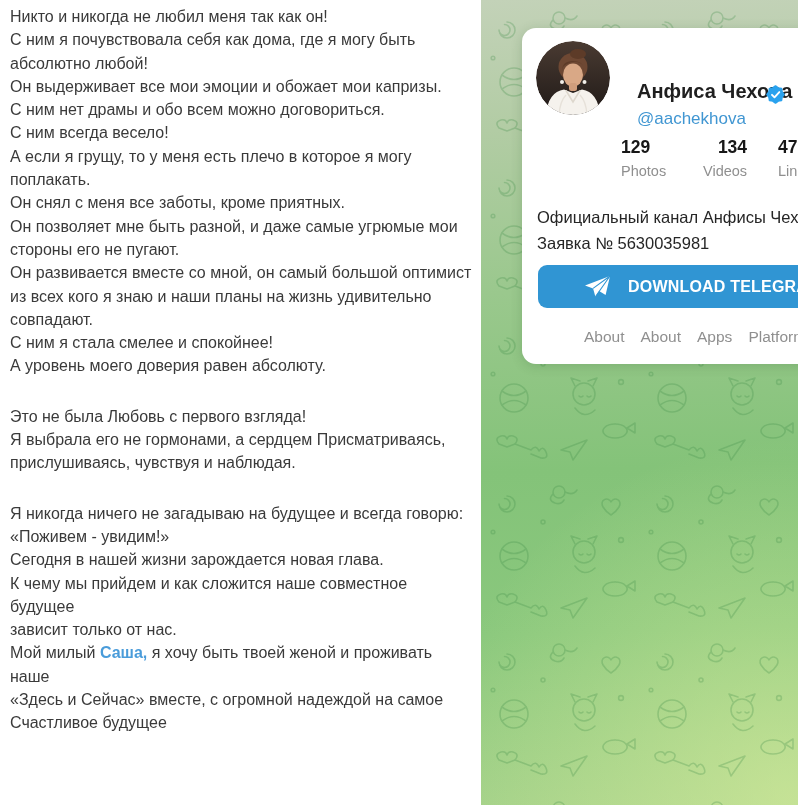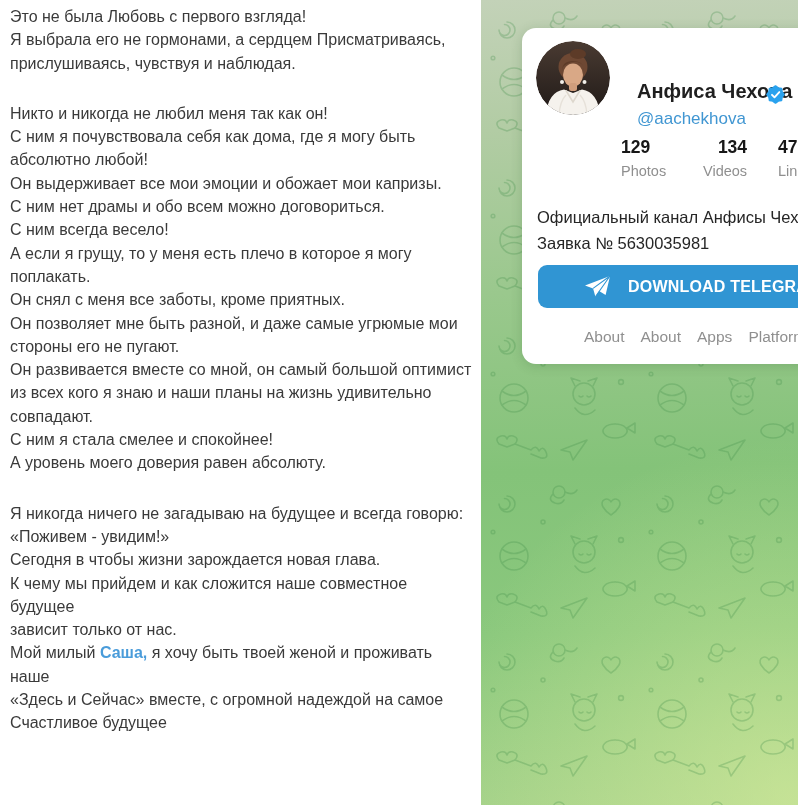--- a/index.html
+++ b/index.html
@@ -67,42 +67,42 @@
   .card-footer {
     position:absolute; left:62px; top:300px; width:260px;
     display:flex; gap:16px; font-size:15.5px; color:#8f8f8f; white-space:nowrap;
   }
   .card-footer span { cursor:pointer; }
 </style>
 </head>
 <body>
 
 <div class="left-panel">
-  <p>Это не была Любовь с первого взгляда!
-Я выбрала его не гормонами, а сердцем Присматриваясь,
-прислушиваясь, чувствуя и наблюдая.</p>
   <p>Никто и никогда не любил меня так как он!
 С ним я почувствовала себя как дома, где я могу быть
 абсолютно любой!
 Он выдерживает все мои эмоции и обожает мои капризы.
 С ним нет драмы и обо всем можно договориться.
 С ним всегда весело!
 А если я грущу, то у меня есть плечо в которое я могу
 поплакать.
 Он снял с меня все заботы, кроме приятных.
 Он позволяет мне быть разной, и даже самые угрюмые мои
 стороны его не пугают.
 Он развивается вместе со мной, он самый большой оптимист
 из всех кого я знаю и наши планы на жизнь удивительно
 совпадают.
 С ним я стала смелее и спокойнее!
 А уровень моего доверия равен абсолюту.</p>
+  <p>Это не была Любовь с первого взгляда!
+Я выбрала его не гормонами, а сердцем Присматриваясь,
+прислушиваясь, чувствуя и наблюдая.</p>
   <p><span>Я никогда ничего не загадываю на будущее и всегда говорю:
 «Поживем - увидим!»
-Сегодня в чтобы жизни зарождается новая глава.
+Сегодня в нашей жизни зарождается новая глава.
 К чему мы прийдем и как сложится наше совместное будущее
 зависит только от нас.
 Мой милый </span><a class="inline-link">Саша,</a><span> я хочу быть твоей женой и проживать наше
 «Здесь и Сейчас» вместе, с огромной надеждой на самое
 Счастливое будущее</span></p>
 </div>
 
 <div class="right-panel">
 
   <svg class="doodles" viewBox="0 0 317 805" preserveAspectRatio="none">

